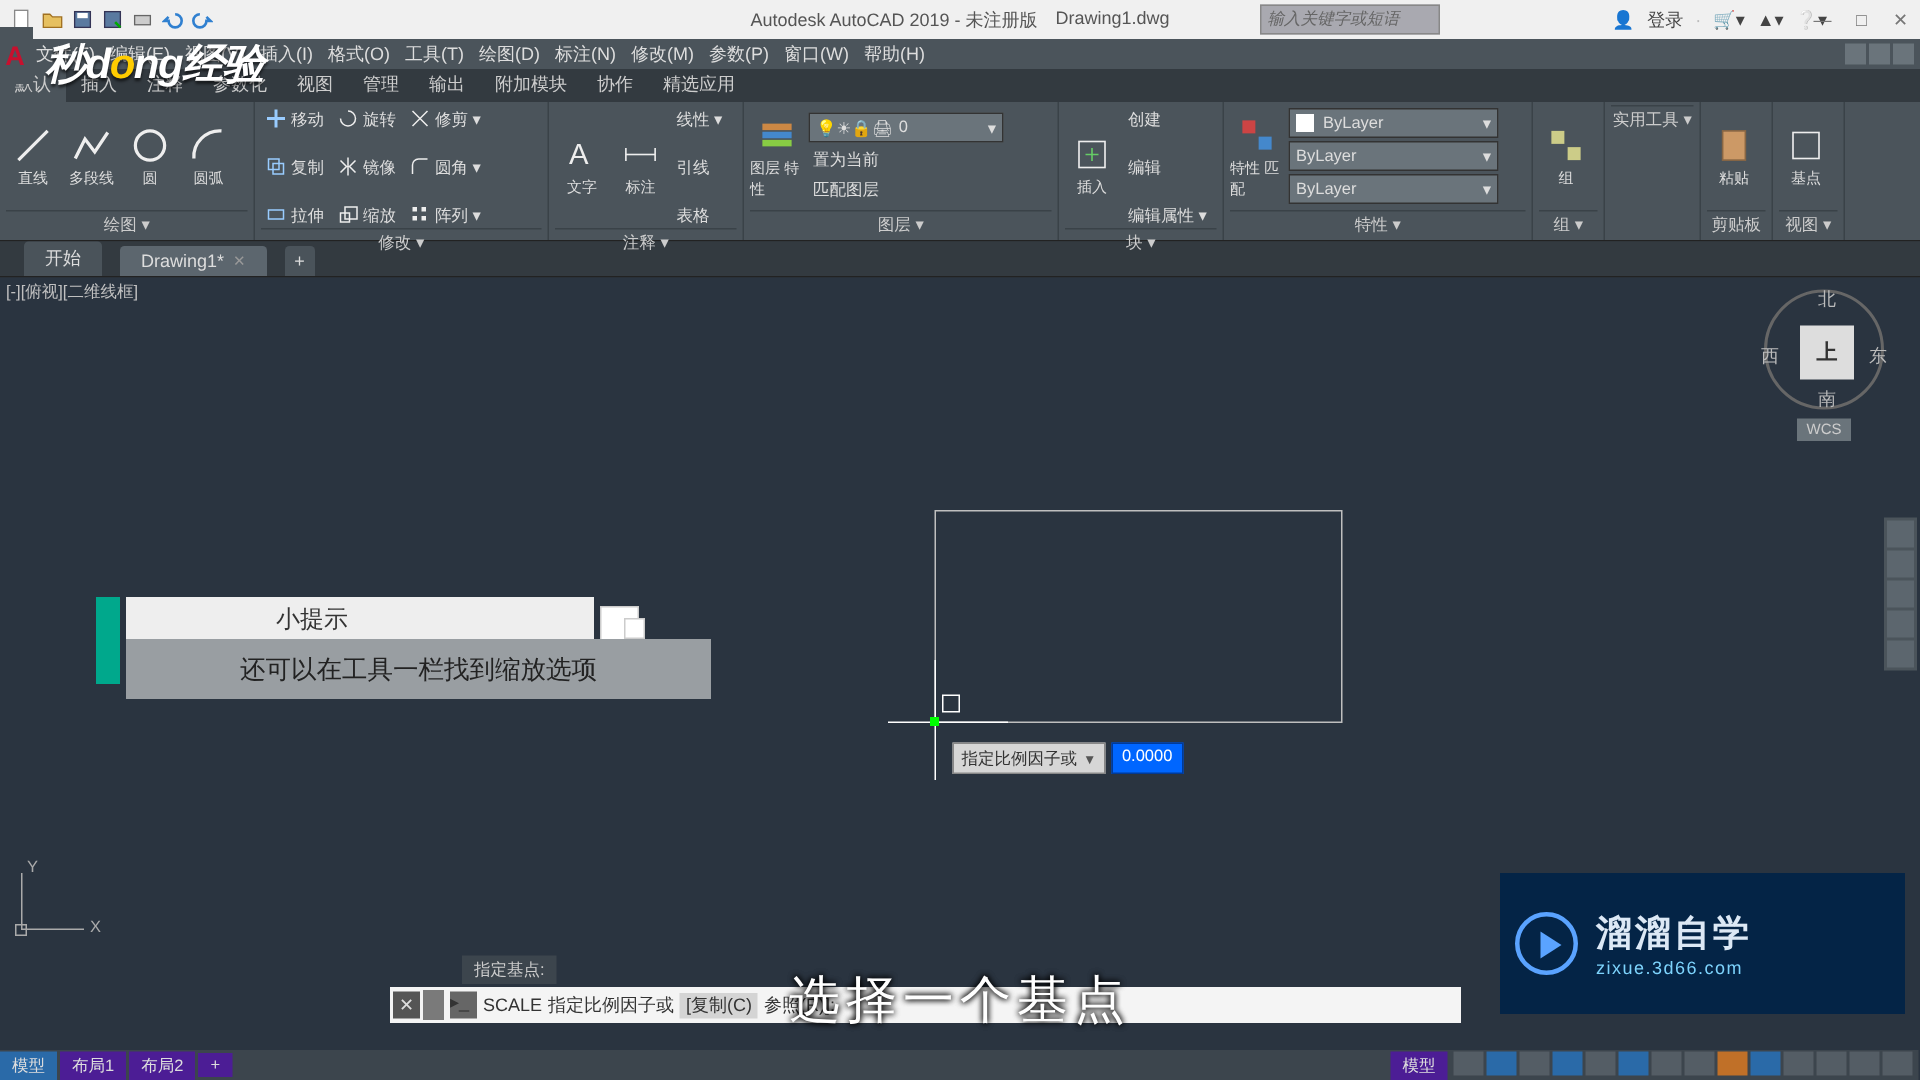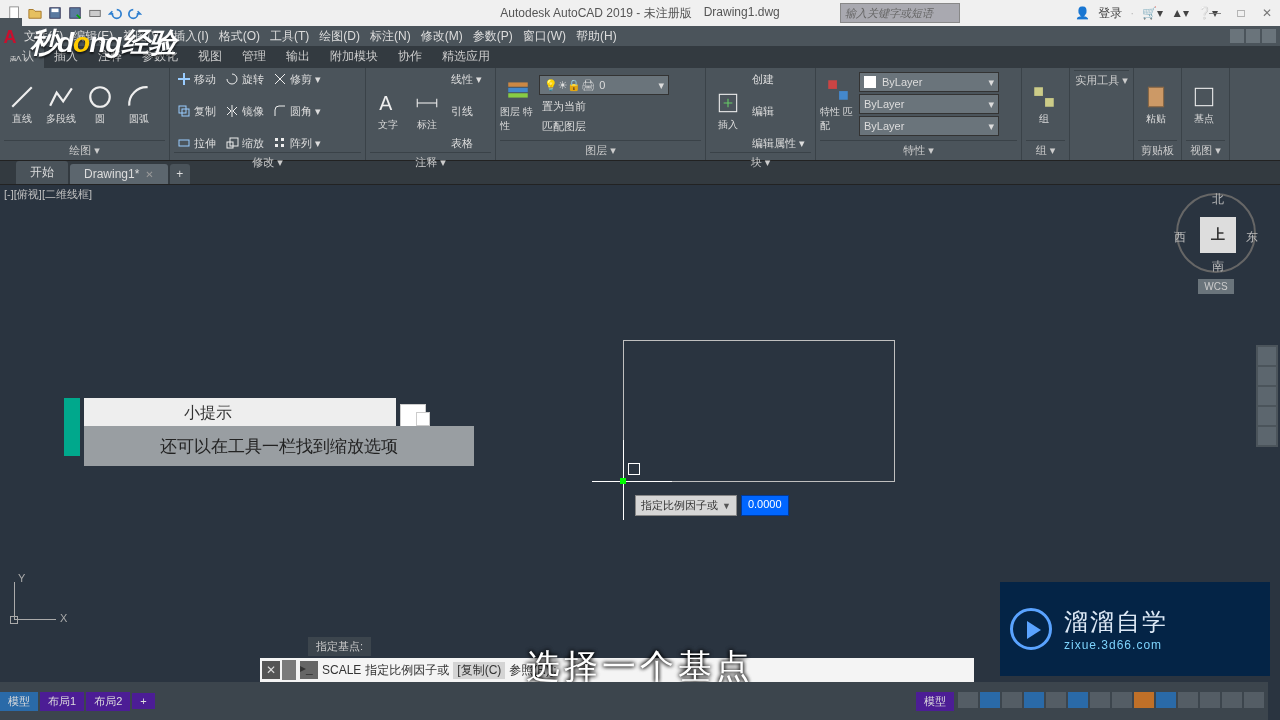--- a/index.html
+++ b/index.html
@@ -38,21 +38,21 @@
 .big-btn{display:flex;flex-direction:column;align-items:center;justify-content:center;width:36px;height:56px;cursor:pointer}
 .big-btn svg{width:26px;height:26px}
 .big-btn span{font-size:10px;margin-top:2px}
 .small-row{display:flex;flex-direction:column;gap:14px}
 .small-btn{display:flex;align-items:center;gap:3px;height:18px;padding:0 3px;cursor:pointer;font-size:11px}
 .small-btn svg{width:14px;height:14px}
 .layer-combo{width:130px;height:20px;background:#6a747b;border:1px solid #333;display:flex;align-items:center;padding:0 4px;font-size:11px;cursor:pointer}
 .prop-combo{width:140px;height:20px;background:#6a747b;border:1px solid #333;display:flex;align-items:center;justify-content:flex-end;padding:0 4px;font-size:11px;margin-bottom:2px;cursor:pointer}
 
 
-.doctabs{height:24px;background:#333a40;display:flex;align-items:flex-end;font-size:12px;color:#ddd;padding-left:16px;gap:2px;border-bottom:1px solid #222}
+.doctabs{height:24px;background:#333a40;display:flex;align-items:flex-end;font-size:12px;color:#ddd;padding-left:16px;gap:12px;border-bottom:1px solid #222}
 .doctab{padding:3px 14px;background:#4a535a;border-radius:3px 3px 0 0;cursor:pointer;display:flex;align-items:center;gap:6px}
 .doctab.active{background:#5c666e}
 .doctab-close{color:#999;font-size:10px}
 .doctab-plus{width:20px;height:20px;background:#4a535a;display:flex;align-items:center;justify-content:center;cursor:pointer;border-radius:3px 3px 0 0}
 
 
 .viewport{position:absolute;top:185px;left:0;right:0;bottom:40px;background:#2a3440}
 .vp-label{position:absolute;top:2px;left:4px;color:#c0c0c0;font-size:11px}
 .drawing-rect{position:absolute;top:340px;left:623px;width:272px;height:142px;border:1px solid #bfbfbf}
 .cross-h{position:absolute;top:481px;left:592px;width:80px;height:1px;background:#fff}
@@ -105,25 +105,25 @@
 .cmd-copy{background:#d4d4d4;padding:0 4px}
 
 
 .caption{position:absolute;bottom:30px;left:50%;transform:translateX(-50%);font-size:34px;color:#fff;text-shadow:0 0 4px #000,0 0 4px #000;font-weight:500;letter-spacing:4px}
 
 
 .watermark{position:absolute;right:10px;bottom:44px;width:270px;height:94px;background:rgba(1,35,70,0.92);display:flex;align-items:center;gap:12px;padding:10px}
 .wm-ico{width:42px;height:42px;border:3px solid #5aa3ff;border-radius:50%;position:relative}
 .wm-ico::before{content:"";position:absolute;left:14px;top:10px;width:0;height:0;border-left:14px solid #5aa3ff;border-top:9px solid transparent;border-bottom:9px solid transparent}
 .wm-text{color:#dce8f5}
-.wm-text .big{font-size:24px;font-weight:normal;letter-spacing:2px}
+.wm-text .big{font-size:24px;font-weight:bold;letter-spacing:2px}
 .wm-text .small{font-size:12px;letter-spacing:1px;color:#7dd3fc}
 
 
-.statusbar{position:absolute;bottom:0;left:0;right:12px;height:38px;background:#3c454d;display:flex;align-items:center;font-size:11px;color:#ddd}
+.statusbar{position:absolute;bottom:0;left:0;right:1px;height:20px;background:#3c454d;display:flex;align-items:center;font-size:11px;color:#ddd}
 .statusbar .sbtn{padding:2px 8px;background:#4c1d95;margin-right:2px;cursor:pointer}
 .statusbar .right{margin-left:auto;display:flex;gap:2px;padding-right:4px}
 .statusbar .rico{width:20px;height:16px;background:#545d65;cursor:pointer}
 .statusbar .rico.orange{background:#c07028}
 .statusbar .rico.blue{background:#2a6aa8}
 
 
 .brand{position:absolute;top:24px;left:30px;font-size:28px;color:#fff;font-weight:bold;text-shadow:0 2px 2px rgba(0,0,0,.6);font-style:italic;letter-spacing:-1px}
 .brand .o{color:#ffcc00}
 </style>

